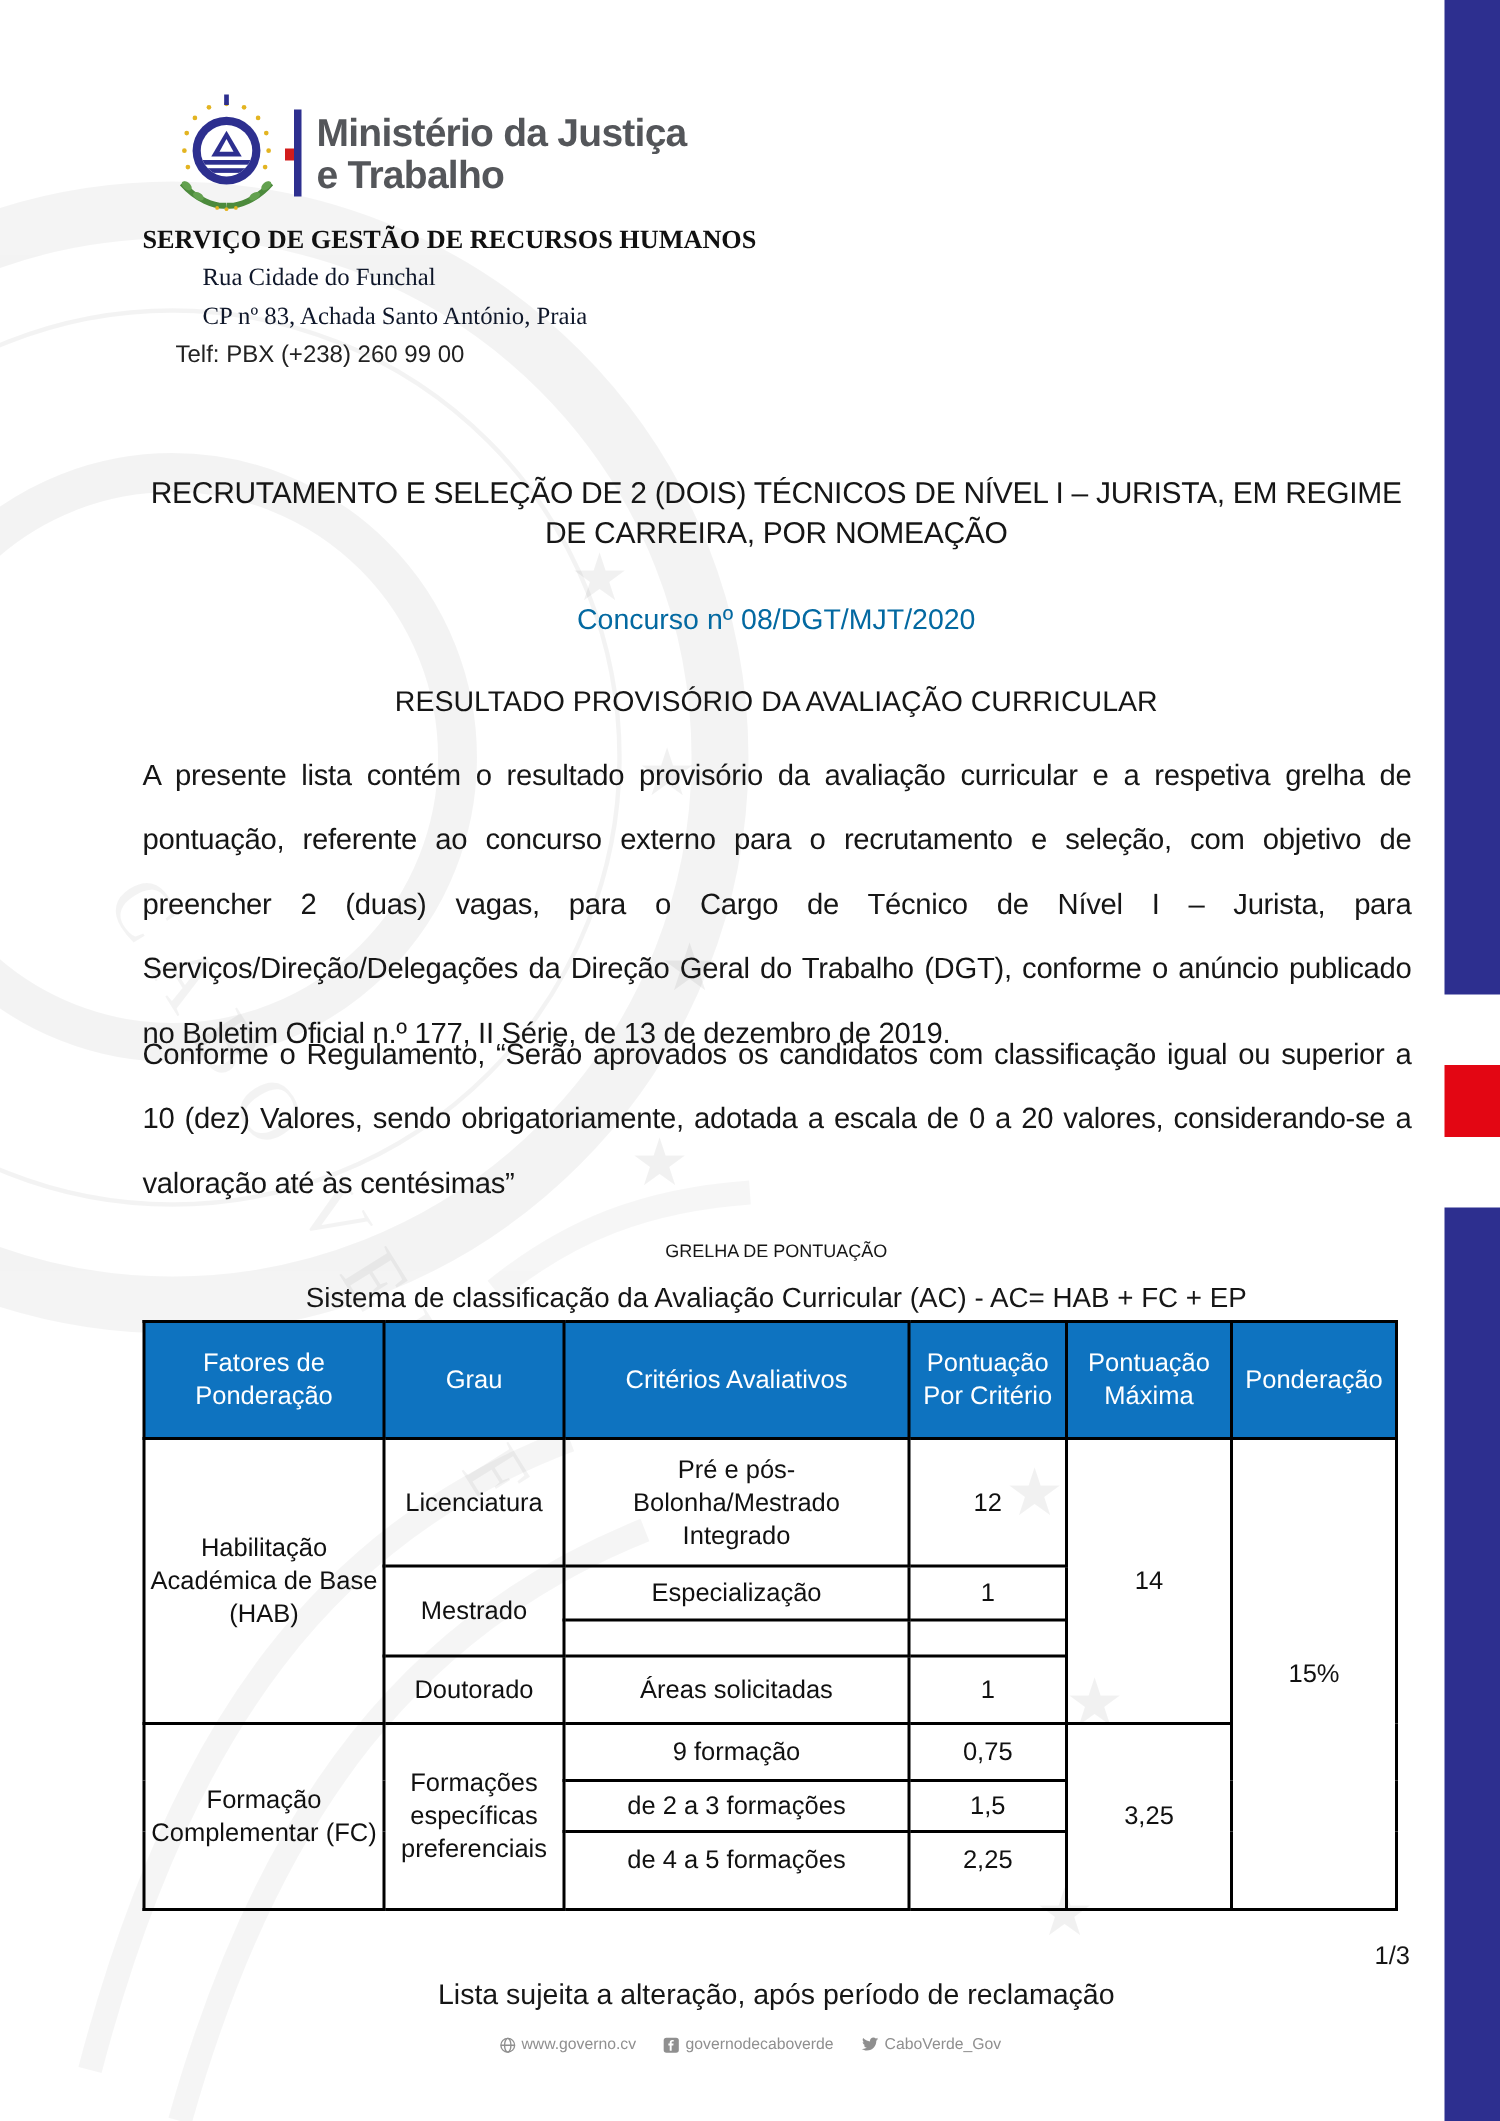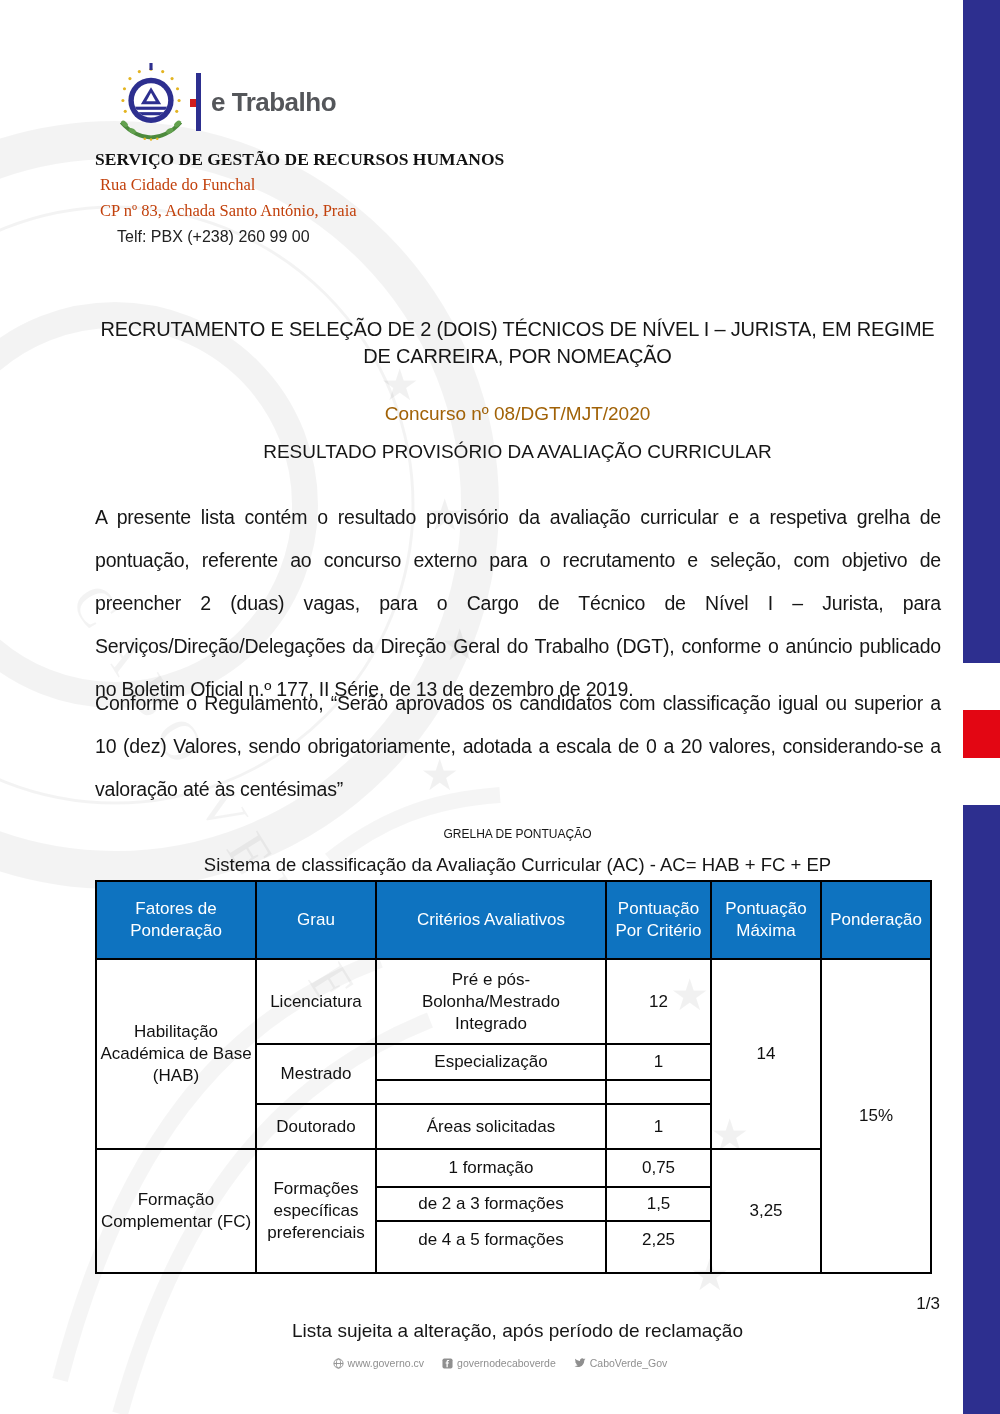--- a/index.html
+++ b/index.html
@@ -19,28 +19,28 @@
   .bar.blue-bottom { top:805px; height:609px; }
   
   .logo-block { position:absolute; left:112px; top:60px; display:flex; align-items:center; }
   .logo-emblem { width:78px; height:84px; }
   .logo-sep { position:relative; width:5px; height:58px; background:#2d2f8f; margin:0 10px 0 6px; }
   .logo-sep .reddot { position:absolute; left:-6px; top:26px; width:6px; height:8px; background:#d21c1c; }
   .logo-text { font-size:26px; font-weight:700; color:#54565a; line-height:28px; letter-spacing:-0.5px; }
   
   .org-block { position:absolute; left:95px; top:146px; }
   .org-line  { font-family:"Liberation Serif", serif; font-weight:700; font-size:17.5px; line-height:26px; color:#111; }
-  .org-addr  { font-family:"Liberation Serif", serif; font-size:16.5px; line-height:26px; color:#c2410c; padding-left:5px; }
+  .org-addr  { font-family:"Liberation Serif", serif; font-size:16.5px; line-height:26px; color:#0f172a; padding-left:5px;margin-left:35px; }
   .org-country { font-family:"Liberation Serif", serif; font-weight:700; font-size:16.5px; line-height:26px; padding-left:5px; }
   .org-phone { font-size:16px; line-height:25px; color:#222; padding-left:3px;margin-left:19px; }
   
   .doc-title { position:absolute; left:95px; top:316px; width:845px; text-align:center;
                font-size:20px; line-height:27px; letter-spacing:-0.2px; color:#161616; }
-  .contest   { position:absolute; left:95px; top:403px; width:845px; text-align:center; font-size:19px; color:#a16207;}
-  .doc-sub   { position:absolute; left:95px; top:441px; width:845px; text-align:center; font-size:19px; color:#161616;}
+  .contest   { position:absolute; left:95px; top:403px; width:845px; text-align:center; font-size:19px; color:#0369a1;}
+  .doc-sub   { position:absolute; left:95px; top:458px; width:845px; text-align:center; font-size:19px; color:#161616;}
   
   .para { position:absolute; left:95px; width:846px; text-align:justify;
           font-size:19.5px; line-height:43px; letter-spacing:-0.2px; color:#161616; }
   .para1 { top:496px; }
   .para2 { top:682px; }
   
   .tbl-title { position:absolute; left:95px; top:827px; width:845px; text-align:center; font-size:12px; color:#161616;}
   .tbl-sub   { position:absolute; left:95px; top:854px; width:845px; text-align:center; font-size:18.5px; color:#161616;}
   table.grid { position:absolute; left:95px; top:880px; width:835px;
                border-collapse:collapse; table-layout:fixed;padding-left:14px; }
@@ -138,20 +138,21 @@
         <g fill="#e3b421">
             <circle cx="42" cy="99" r="1.6"></circle>
             <circle cx="50" cy="100" r="1.6"></circle>
             <circle cx="58" cy="99" r="1.6"></circle>
           </g>
       </svg>
       <div class="logo-sep">
           <span class="reddot"></span>
         </div>
       <div class="logo-text">
+        <div>Ministério da Justiça</div>
         <div>e Trabalho</div>
       </div>
     </div>
 
     <div class="org-block">
       <div class="org-line">SERVIÇO DE GESTÃO DE RECURSOS HUMANOS</div>
       <div class="org-addr">Rua Cidade do Funchal</div>
       <div class="org-addr">CP nº 83, Achada Santo António, Praia</div>
       <div class="org-phone">Telf: PBX (+238) 260 99 00</div>
     </div>
@@ -202,21 +203,21 @@
         <td></td>
       </tr>
       <tr style="height:45px">
         <td>Doutorado</td>
         <td>Áreas solicitadas</td>
         <td>1</td>
       </tr>
       <tr style="height:38px">
         <td rowspan="3" class="no-bottom">Formação Complementar (FC)</td>
         <td rowspan="3">Formações específicas preferenciais</td>
-        <td>1 formação</td>
+        <td>9 formação</td>
         <td>0,75</td>
         <td rowspan="3">3,25</td>
       </tr>
       <tr style="height:34px">
         <td>de 2 a 3 formações</td>
         <td>1,5</td>
       </tr>
       <tr style="height:52px" class="row-tall">
         <td class="top-align">de 4 a 5 formações</td>
         <td class="top-align">2,25</td>

